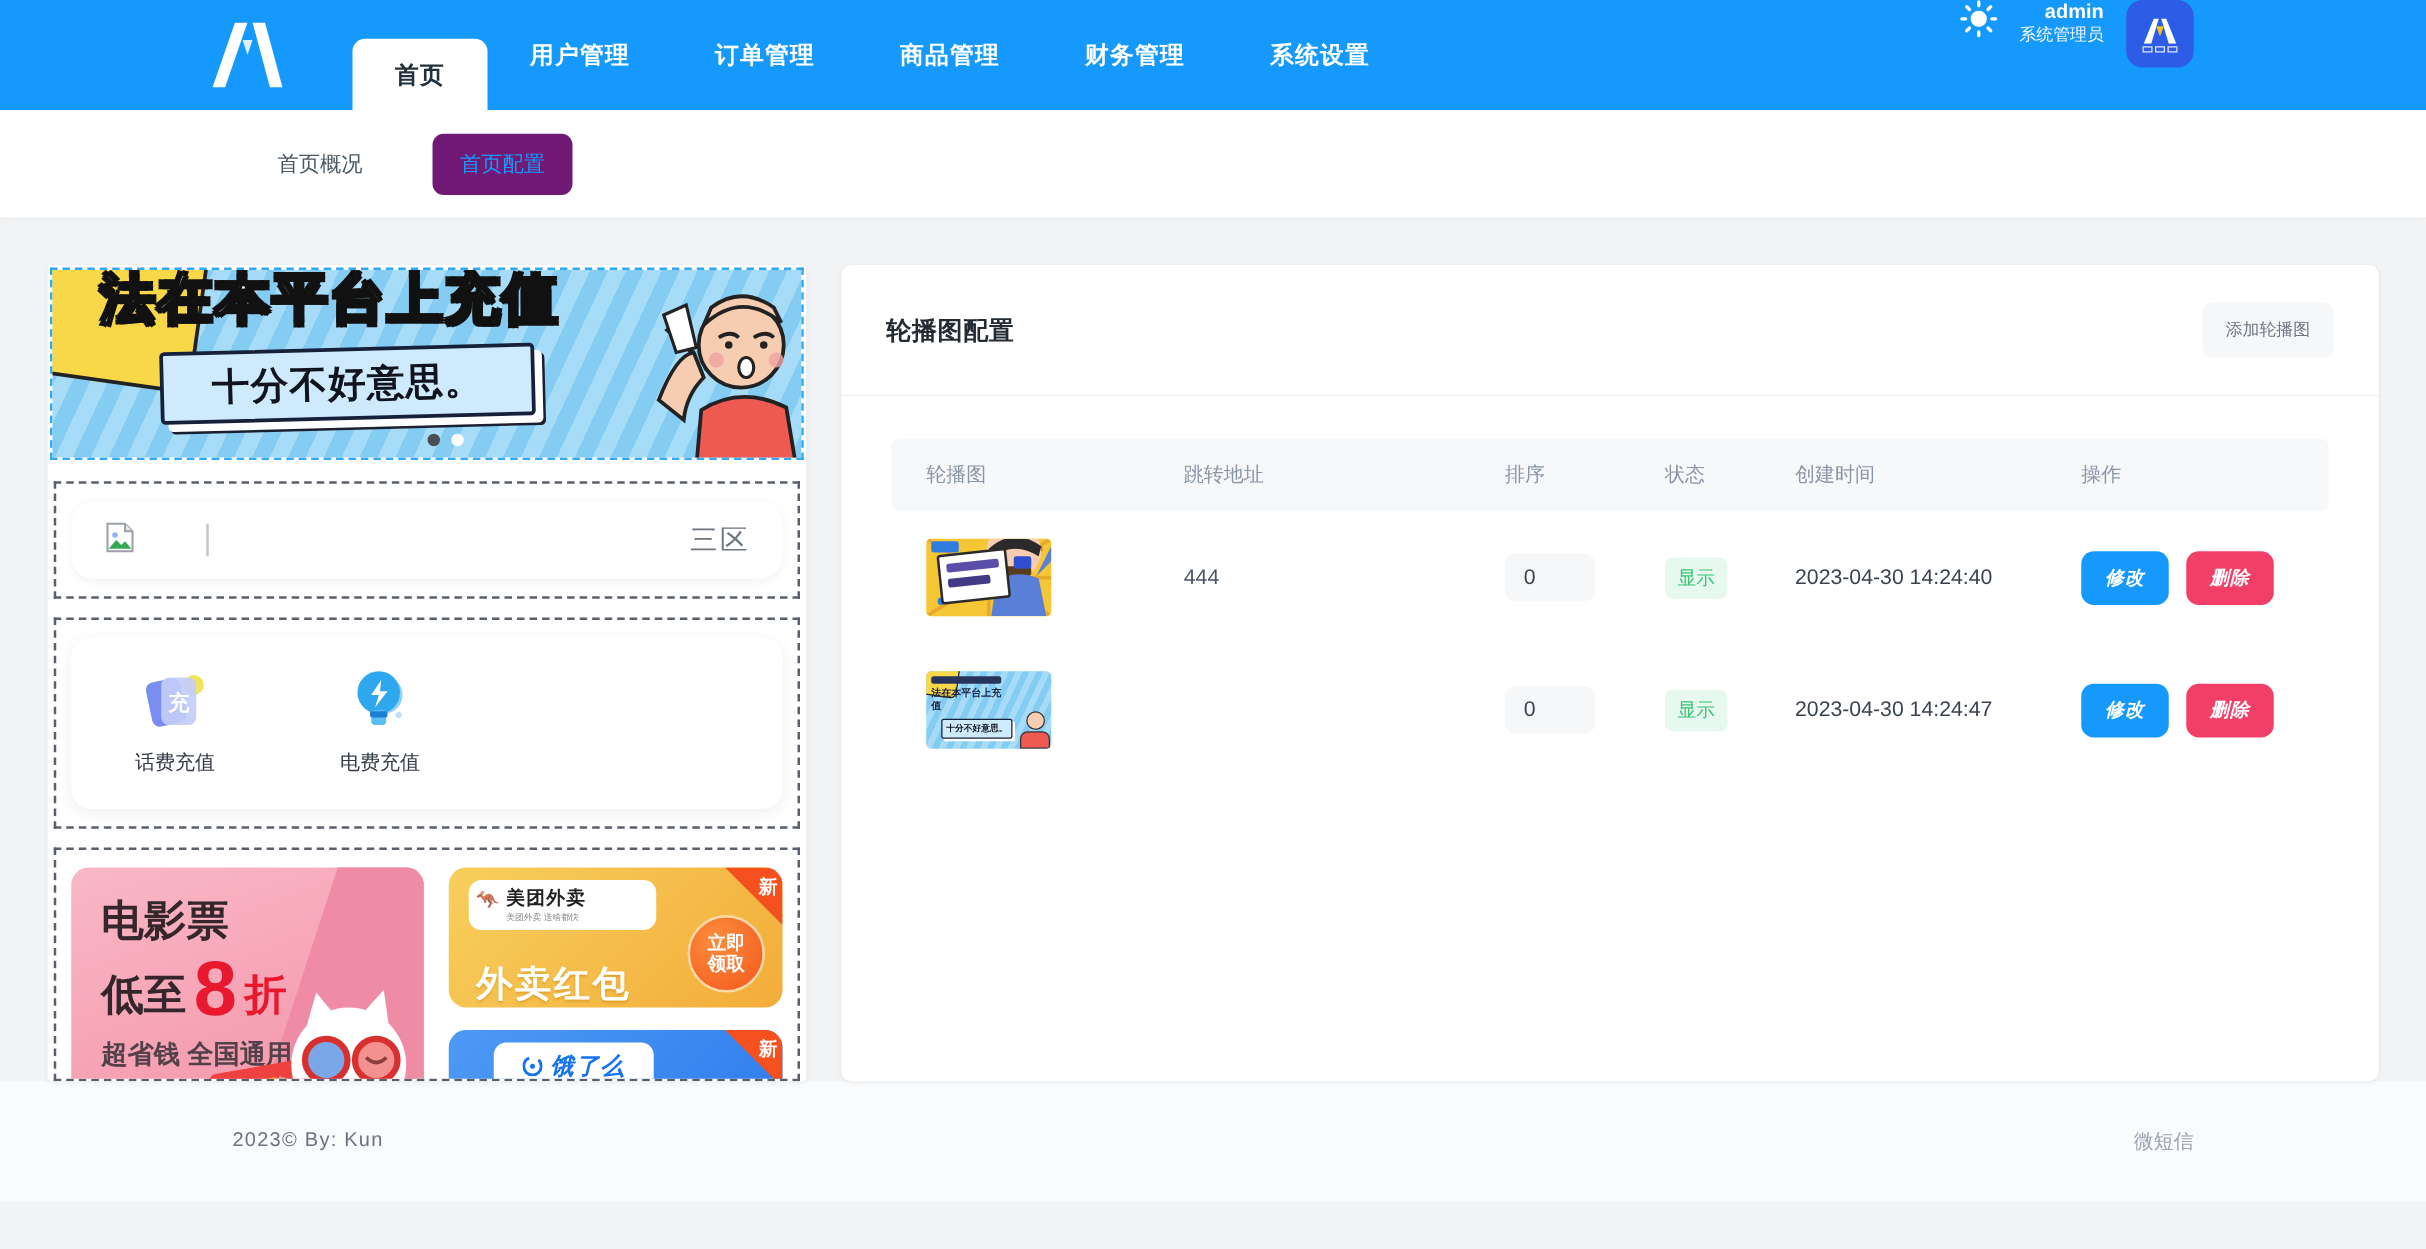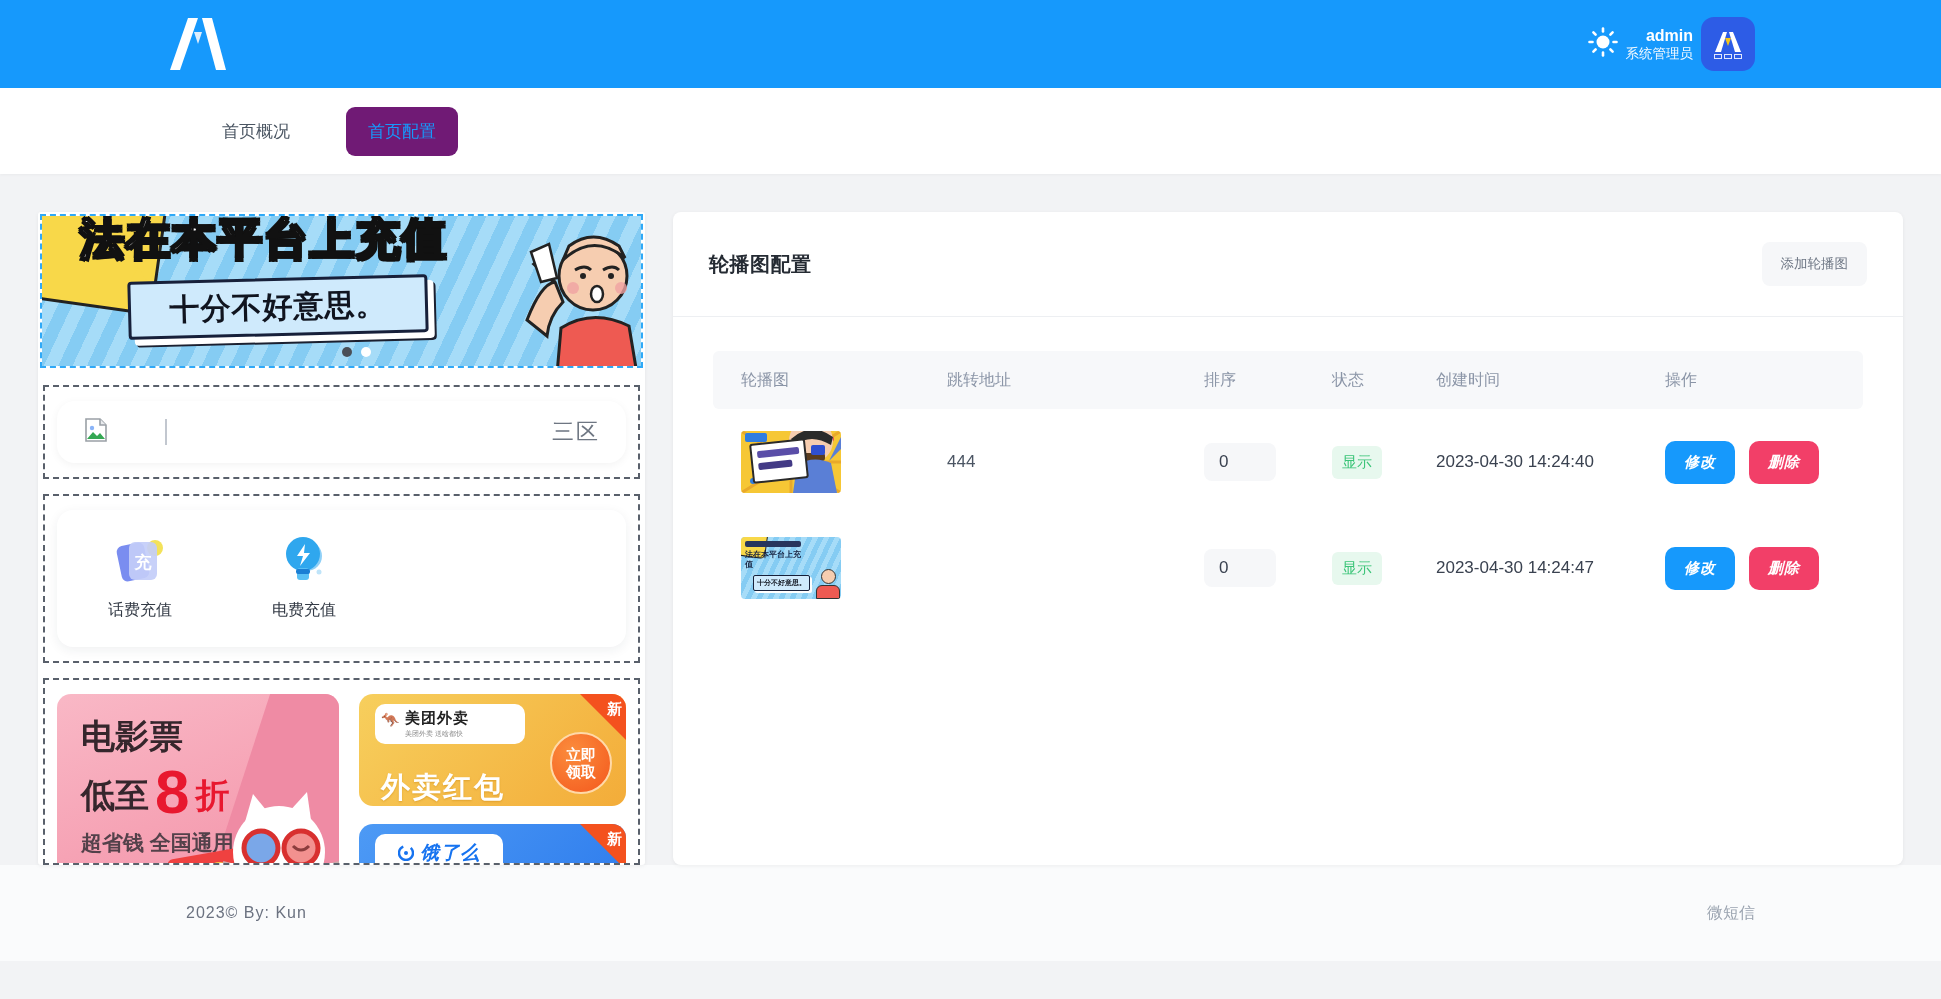--- a/index.html
+++ b/index.html
@@ -6,21 +6,21 @@
   html,body { width:1941px; height:999px; overflow:hidden;
     font-family:"Liberation Sans","DejaVu Sans",sans-serif; background:#f2f3f5; }
 
   
   .header { height:88px; background:#1699fc; display:flex; align-items:stretch; position:relative; }
   .logo { width:80px; margin-left:160px; display:flex; align-items:center; justify-content:center; }
   .nav { display:flex; align-items:flex-end; margin-left:42px; }
   .nav-tab { height:88px; display:flex; align-items:center; padding:0 34px; color:#fff;
     font-size:19px; font-weight:bold; cursor:pointer; letter-spacing:1px; }
   .nav-tab.active { height:57px; background:#fff; color:#22303e; border-radius:10px 10px 0 0; }
-  .header-right { position:absolute; right:186px; top:0; height:88px; display:flex; align-items:center; gap:8px; }
+  .header-right { position:absolute; right:186px; top:0; height:88px; display:flex; align-items:flex-start; gap:18px; }
   .user-block { text-align:right; color:#fff; line-height:1.25; }
   .user-name { font-size:16px; font-weight:bold; }
   .user-role { font-size:13.5px; opacity:.95; }
   .avatar { width:54px; height:54px; background:#2d5ce6; border-radius:13px; display:flex;
     flex-direction:column; align-items:center; justify-content:center; gap:2px; }
   .avatar .mini-txt { display:flex; gap:2px; }
   .avatar .mini-txt i { display:block; width:8px; height:5px; border:1px solid #fff; opacity:.85; }
 
   
   .subnav { height:86px; background:#fff; display:flex; align-items:center; padding-left:200px; gap:34px;
@@ -90,21 +90,21 @@
     text-shadow:0 1px 2px rgba(190,120,0,.4); }
   .cta { position:absolute; right:14px; bottom:12px; width:62px; height:62px; border-radius:50%;
     background:radial-gradient(circle at 35% 30%,#fb8c3c,#f4581d); border:2px solid #ffd9a8;
     color:#fff; font-size:15px; font-weight:bold; display:flex; flex-direction:column;
     align-items:center; justify-content:center; line-height:1.15; }
   .corner-badge { position:absolute; right:0; top:0; width:0; height:0;
     border-top:46px solid #f4511e; border-left:46px solid transparent; }
   .corner-badge span { position:absolute; top:-40px; right:4px; color:#fff; font-size:15px; font-weight:bold; }
   .promo-ele { height:68px; border-radius:14px 14px 0 0; position:relative; overflow:hidden;
     background:linear-gradient(135deg,#4d9af5,#2f7ded); padding:10px 0 0 16px; flex:1; }
-  .ele-logo { background:#fff; border-radius:10px; width:128px; padding:6px 0; text-align:center; }
+  .ele-logo { background:#fff; border-radius:10px; width:128px; padding:6px 0; text-align:center;margin-left:20px; }
   .ele-brand { font-size:19px; font-weight:bold; color:#1673f0; font-style:italic; letter-spacing:1px; }
 
   
   .panel { flex:1; background:#fff; border-radius:8px; box-shadow:0 1px 4px rgba(0,0,0,.06);
     display:flex; flex-direction:column; }
   .panel-head { display:flex; align-items:center; justify-content:space-between; padding:30px 36px; }
   .panel-title { font-size:20px; font-weight:bold; color:#252b33; letter-spacing:.5px; }
   .add-btn { background:#f6f7f9; border:none; border-radius:8px; padding:13px 19px; font-size:13.5px;
     color:#6d7684; cursor:pointer; font-family:inherit; }
   .panel-divider { height:1px; background:#edeff2; }
@@ -156,20 +156,28 @@
 </head>
 <body>
 
 <div class="header">
   <div class="logo">
     <svg width="72" height="52" viewBox="0 0 72 52">
       <path d="M6 52 L24 0 L34 0 L16 52 Z" fill="#fff"></path>
       <path d="M38 0 L48 0 L62 52 L52 52 Z" fill="#fff"></path>
       <path d="M30 14 L38 14 L34 26 Z" fill="#dfeefc"></path>
     </svg>
+  </div>
+  <div class="nav">
+    <div class="nav-tab active">首页</div>
+    <div class="nav-tab">用户管理</div>
+    <div class="nav-tab">订单管理</div>
+    <div class="nav-tab">商品管理</div>
+    <div class="nav-tab">财务管理</div>
+    <div class="nav-tab">系统设置</div>
   </div>
   <div class="header-right">
     <span>
       <svg width="30" height="30" viewBox="0 0 30 30">
         <circle cx="15" cy="15" r="6.5" fill="#fff"></circle>
         <g stroke="#fff" stroke-width="2.6" stroke-linecap="round">
           <line x1="15" y1="1.5" x2="15" y2="4.5"></line>
             <line x1="15" y1="25.5" x2="15" y2="28.5"></line>
           <line x1="1.5" y1="15" x2="4.5" y2="15"></line>
             <line x1="25.5" y1="15" x2="28.5" y2="15"></line>

